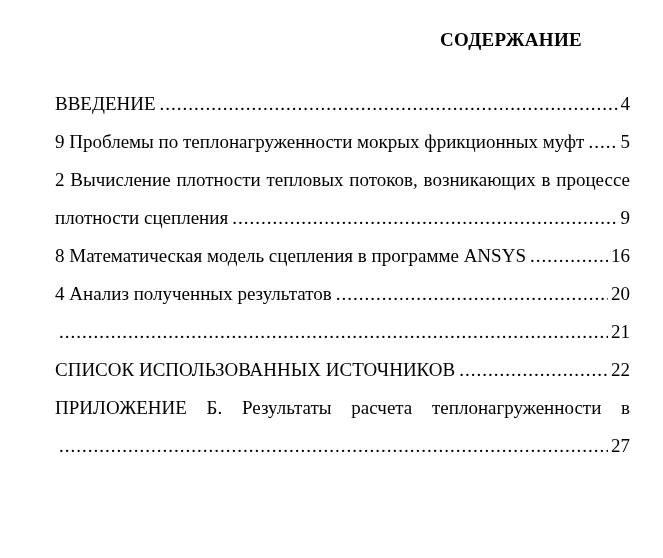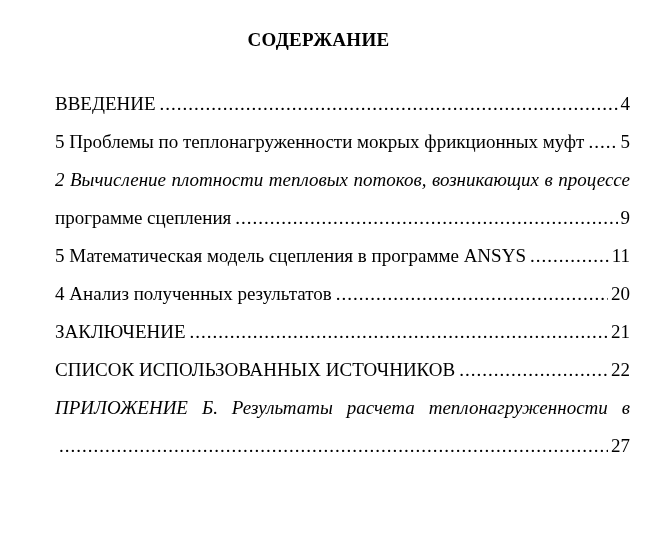--- a/index.html
+++ b/index.html
@@ -20,34 +20,33 @@
     height: 558px;
     padding: 27px 33px 0 55px;
     background: #ffffff;
   }
   .title {
     margin: 0;
     padding: 0 48px 0 0; 
     font-size: 19px;
     font-weight: bold;
     line-height: 26px;
-    text-align: center;
+    text-align: right;
     letter-spacing: 0.3px;
   }
   .toc {
     margin-top: 32px;
     font-size: 19px;
   }
   .entry { margin: 0; }
   .wrap-line {
     line-height: 38px;
     text-align: justify;
     text-align-last: justify;
     white-space: normal;
-    font-style: italic;
   }
   .dotline {
     display: flex;
     align-items: flex-end;
     line-height: 38px;
   }
   .dotline .text {
     white-space: nowrap;
   }
   .leader {
@@ -78,54 +77,53 @@
     <div class="entry">
       <div class="dotline">
         <span class="text">ВВЕДЕНИЕ</span>
         <span class="leader"></span>
         <span class="pg">4</span>
       </div>
     </div>
 
     <div class="entry">
       <div class="dotline">
-        <span class="text">5 Проблемы по теплонагруженности мокрых фрикционных муфт</span>
+        <span class="text">9 Проблемы по теплонагруженности мокрых фрикционных муфт</span>
         <span class="leader"></span>
         <span class="pg">5</span>
       </div>
     </div>
 
     <div class="entry">
       <div class="wrap-line">2 Вычисление плотности тепловых потоков, возникающих в процессе</div>
       <div class="dotline">
-        <span class="text">программе сцепления</span>
+        <span class="text">плотности сцепления</span>
         <span class="leader"></span>
         <span class="pg">9</span>
       </div>
     </div>
 
     <div class="entry">
       <div class="dotline">
-        <span class="text">5 Математическая модель сцепления в программе ANSYS</span>
+        <span class="text">8 Математическая модель сцепления в программе ANSYS</span>
         <span class="leader"></span>
-        <span class="pg">11</span>
+        <span class="pg">16</span>
       </div>
     </div>
 
     <div class="entry">
       <div class="dotline">
         <span class="text">4 Анализ полученных результатов</span>
         <span class="leader"></span>
         <span class="pg">20</span>
       </div>
     </div>
 
     <div class="entry">
       <div class="dotline">
-        <span class="text">ЗАКЛЮЧЕНИЕ</span>
         <span class="leader"></span>
         <span class="pg">21</span>
       </div>
     </div>
 
     <div class="entry">
       <div class="dotline">
         <span class="text">СПИСОК ИСПОЛЬЗОВАННЫХ ИСТОЧНИКОВ</span>
         <span class="leader"></span>
         <span class="pg">22</span>

